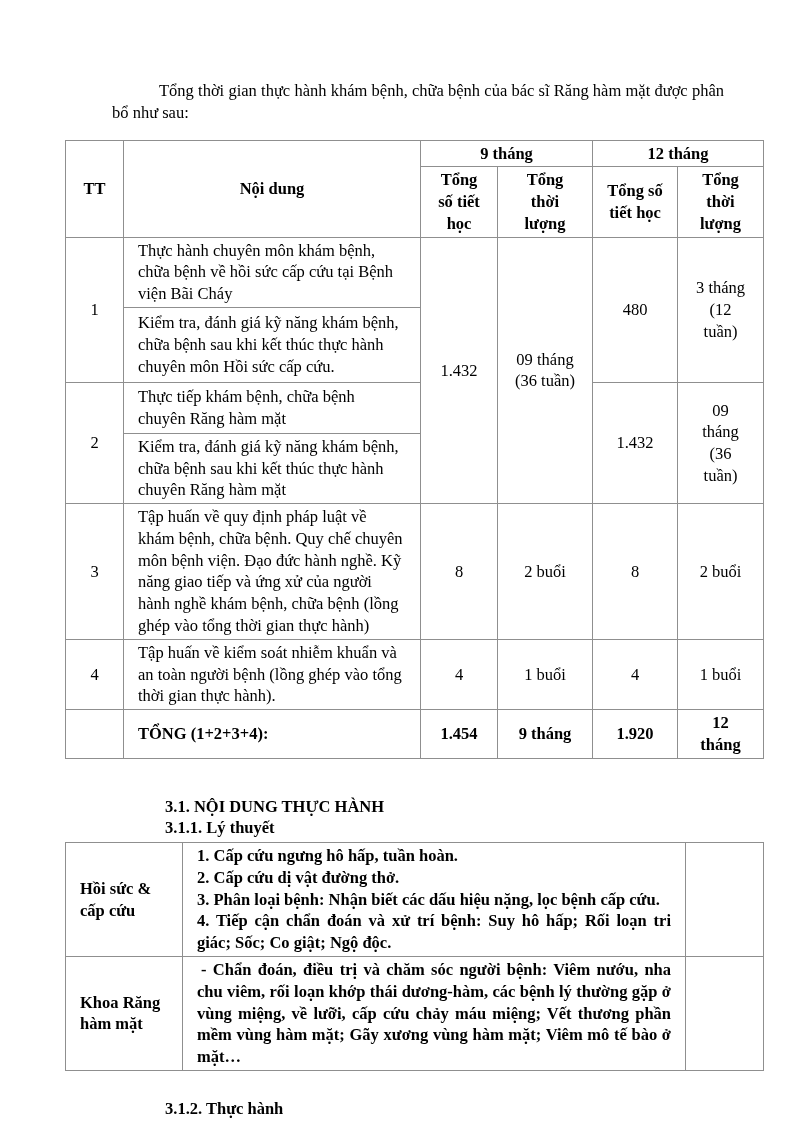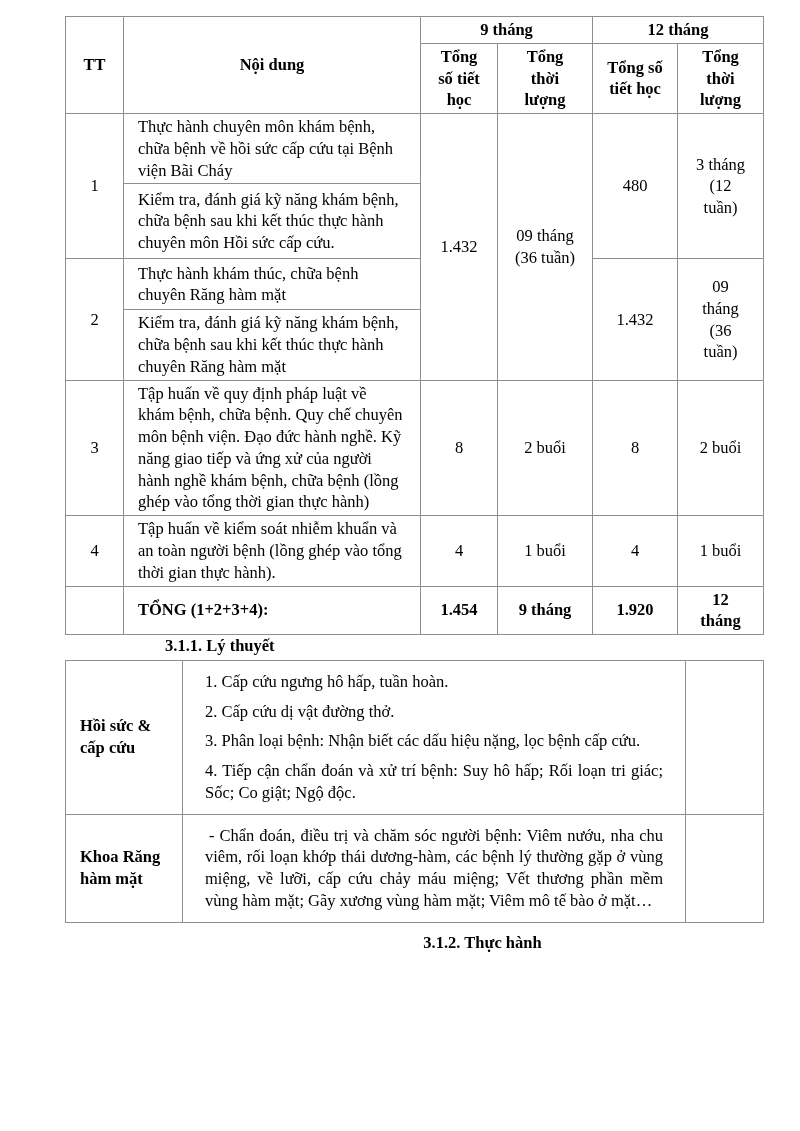--- a/index.html
+++ b/index.html
@@ -44,34 +44,35 @@
   .hdr { font-weight:bold; text-align:center; }
   .ctr { text-align:center; }
   .content-cell { text-align:left; }
   .total-row td { font-weight:bold;margin-top:36px; }
   .heading {
     font-weight:bold;
     margin-left:165px;
   }
   .h31  { margin-top:37px; }
   .h311 { margin-top:0; }
-  .h312 { margin-top:9px;text-align:center; }
+  .h312 { margin-top:27px; }
   .t2 { width:698px; margin-top:3px; }
   .t2 .c-ck { width:117px; }
   .t2 .c-cd { width:503px; }
   .t2 .c-gc { width:78px; }
   .specialty { font-weight:bold; }
   .topics { text-align:justify; vertical-align:middle; }
-  .topic-line { margin:8px; }
+  .topic-line { margin:0;font-weight:bold; }
 </style>
 </head>
 <body>
 
 <div class="page">
 
+  <p class="intro">Tổng thời gian thực hành khám bệnh, chữa bệnh của bác sĩ Răng hàm mặt được phân bổ như sau:</p>
 
   <table class="t1">
     <colgroup>
       <col class="c-tt">
         <col class="c-nd">
         <col class="c-9tiet">
         <col class="c-9luong">
         <col class="c-12tiet">
         <col class="c-12luong">
     </colgroup>
@@ -96,21 +97,21 @@
         <td class="ctr" rowspan="4">09 tháng (36 tuần)</td>
         <td class="ctr" rowspan="2">480</td>
         <td class="ctr" rowspan="2">3 tháng (12 tuần)</td>
       </tr>
       <tr style="height:75px;">
         <td class="content-cell">Kiểm tra, đánh giá kỹ năng khám bệnh, chữa bệnh sau khi kết thúc thực hành chuyên môn Hồi sức cấp cứu.</td>
       </tr>
 
       <tr style="height:51px;">
         <td class="ctr" rowspan="2">2</td>
-        <td class="content-cell">Thực hành khám thúc, chữa bệnh chuyên Răng hàm mặt</td>
+        <td class="content-cell">Thực tiếp khám bệnh, chữa bệnh chuyên Răng hàm mặt</td>
         <td class="ctr" rowspan="2">1.432</td>
         <td class="ctr" rowspan="2">09 tháng (36 tuần)</td>
       </tr>
       <tr style="height:61px;">
         <td class="content-cell">Kiểm tra, đánh giá kỹ năng khám bệnh, chữa bệnh sau khi kết thúc thực hành chuyên Răng hàm mặt</td>
       </tr>
 
       <tr style="height:130px;">
         <td class="ctr">3</td>
         <td class="content-cell">Tập huấn về quy định pháp luật về khám bệnh, chữa bệnh. Quy chế chuyên môn bệnh viện. Đạo đức hành nghề. Kỹ năng giao tiếp và ứng xử của người hành nghề khám bệnh, chữa bệnh (lồng ghép vào tổng thời gian thực hành)</td>
@@ -133,20 +134,21 @@
         <td></td>
         <td class="content-cell">TỔNG (1+2+3+4):</td>
         <td class="ctr">1.454</td>
         <td class="ctr">9 tháng</td>
         <td class="ctr">1.920</td>
         <td class="ctr">12 tháng</td>
       </tr>
     </tbody>
   </table>
 
+  <div class="heading h31">3.1. NỘI DUNG THỰC HÀNH</div>
   <div class="heading h311">3.1.1. Lý thuyết</div>
 
   <table class="t2">
     <colgroup>
       <col class="c-ck">
         <col class="c-cd">
         <col class="c-gc">
     </colgroup>
     <tbody>
       <tr style="height:108px;">

